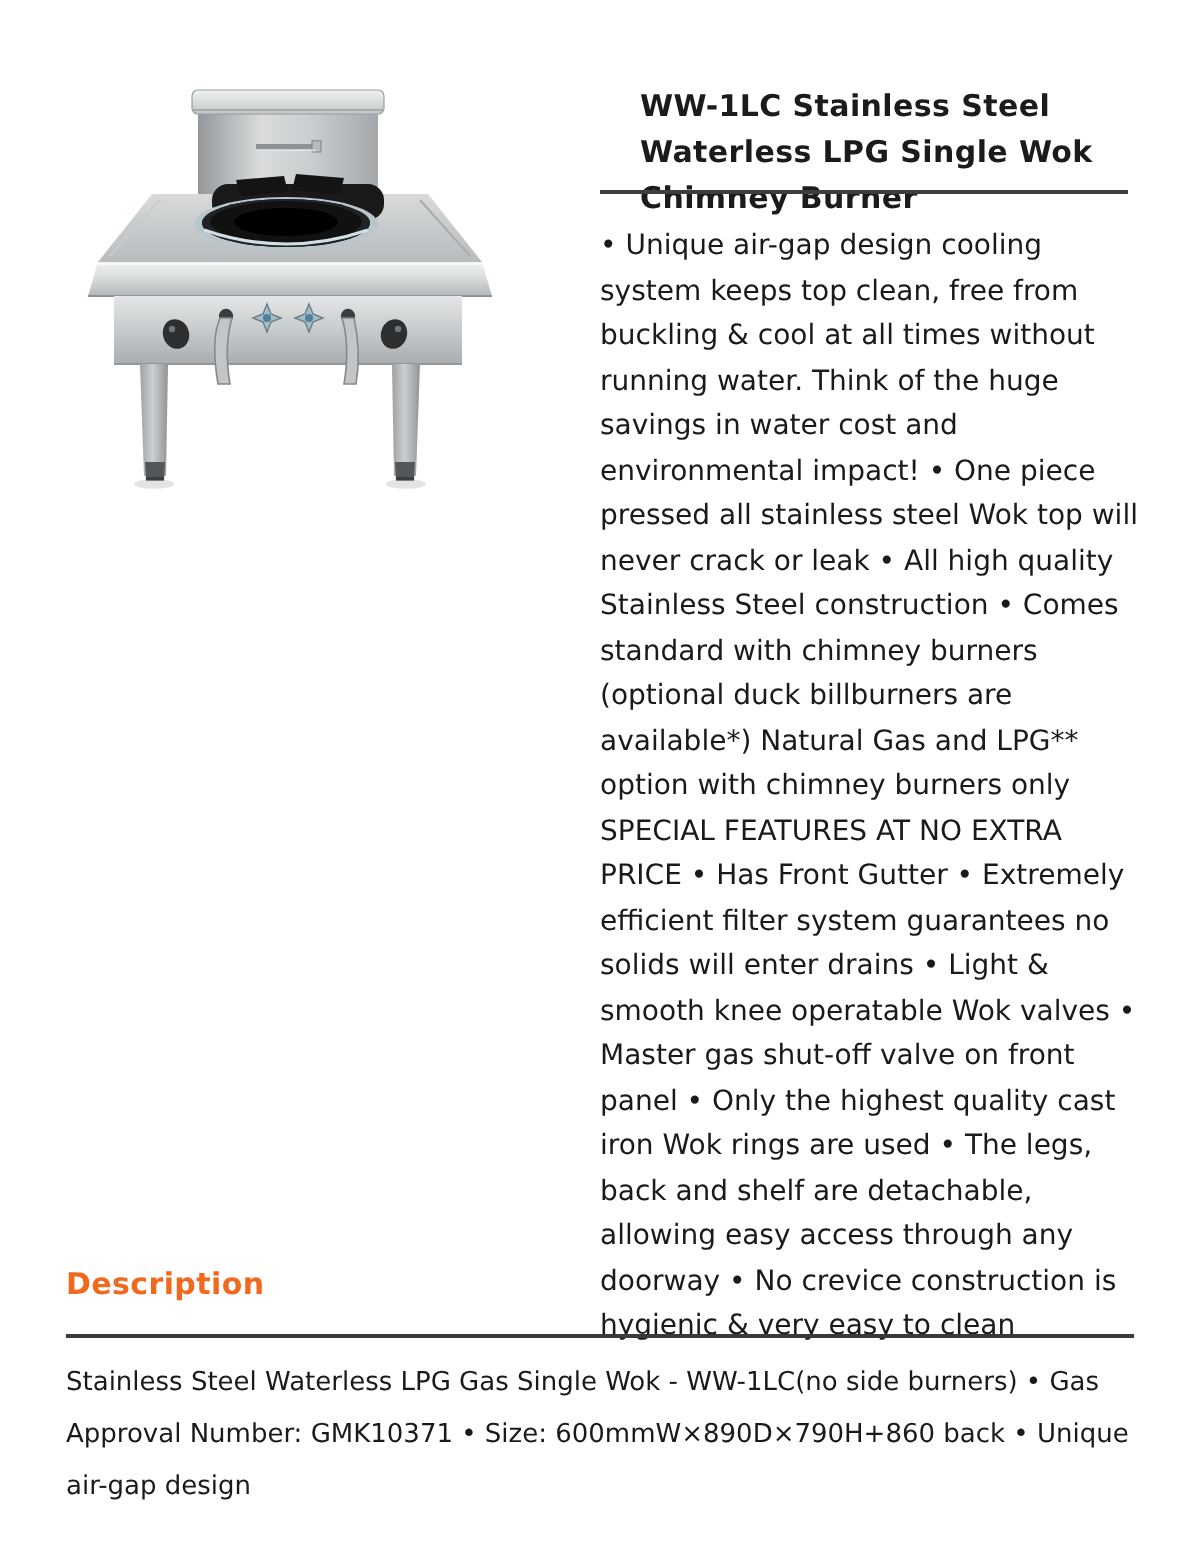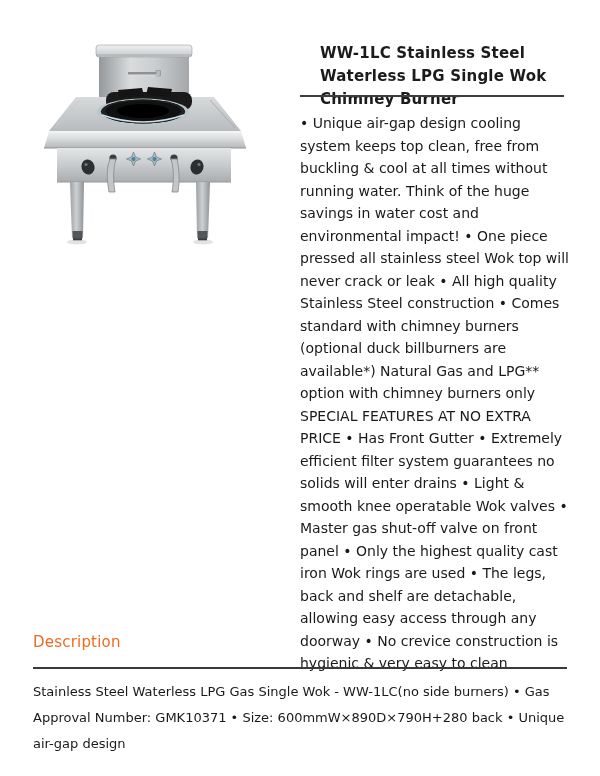--- a/index.html
+++ b/index.html
@@ -17,21 +17,21 @@
   .title-divider{
     border:none;border-top:2px solid #3d3d3d;margin:0;
     position:absolute;left:300px;top:95px;width:264px;
   }
   .product-features{
     position:absolute;left:300px;top:112px;width:272px;
     font-size:14px;line-height:22.5px;color:#1a1a1a;margin:0;
   }
   .desc-heading{
     position:absolute;left:33px;top:633px;margin:0;
-    font-size:15px;font-weight:normal;color:#f0691e;letter-spacing:.2px;
+    font-size:15px;font-weight:bold;color:#f0691e;letter-spacing:.2px;
   }
   .desc-divider{
     border:none;border-top:2px solid #3a3a3a;margin:0;
     position:absolute;left:33px;top:667px;width:534px;
   }
   .desc-text{
     position:absolute;left:33px;top:679px;width:536px;margin:0;
     font-size:13px;line-height:26px;color:#1a1a1a;
   }
 </style>
@@ -137,13 +137,13 @@
 </div>
 
 <div class="right-col">
   <h1 class="product-title">WW-1LC Stainless Steel Waterless LPG Single Wok Chimney Burner</h1>
 </div>
 <hr class="title-divider">
 <p class="product-features">• Unique air-gap design cooling system keeps top clean, free from buckling &amp; cool at all times without running water. Think of the huge savings in water cost and environmental impact! • One piece pressed all stainless steel Wok top will never crack or leak • All high quality Stainless Steel construction • Comes standard with chimney burners (optional duck billburners are available*) Natural Gas and LPG** option with chimney burners only SPECIAL FEATURES AT NO EXTRA PRICE • Has Front Gutter • Extremely efficient filter system guarantees no solids will enter drains • Light &amp; smooth knee operatable Wok valves • Master gas shut-off valve on front panel • Only the highest quality cast iron Wok rings are used • The legs, back and shelf are detachable, allowing easy access through any doorway • No crevice construction is hygienic &amp; very easy to clean</p>
 
 <h2 class="desc-heading">Description</h2>
 <hr class="desc-divider">
-<p class="desc-text">Stainless Steel Waterless LPG Gas Single Wok - WW-1LC(no side burners) • Gas Approval Number: GMK10371 • Size: 600mmW×890D×790H+280 back • Unique air-gap design</p>
+<p class="desc-text">Stainless Steel Waterless LPG Gas Single Wok - WW-1LC(no side burners) • Gas Approval Number: GMK10371 • Size: 600mmW×890D×790H+860 back • Unique air-gap design</p>
 
 </body></html>

